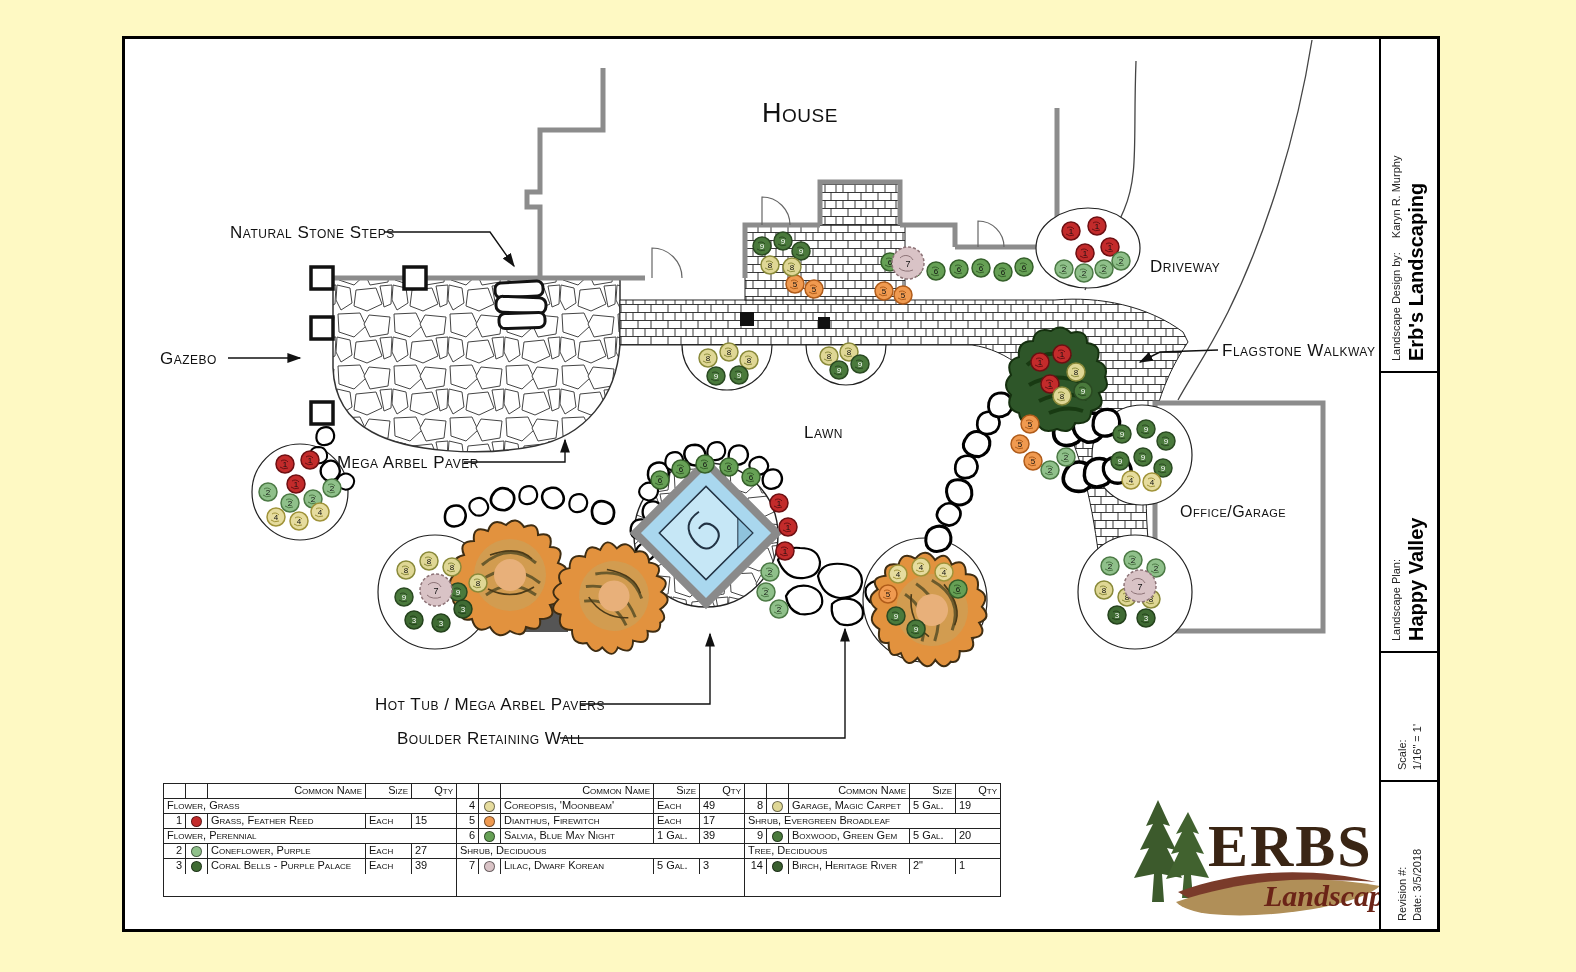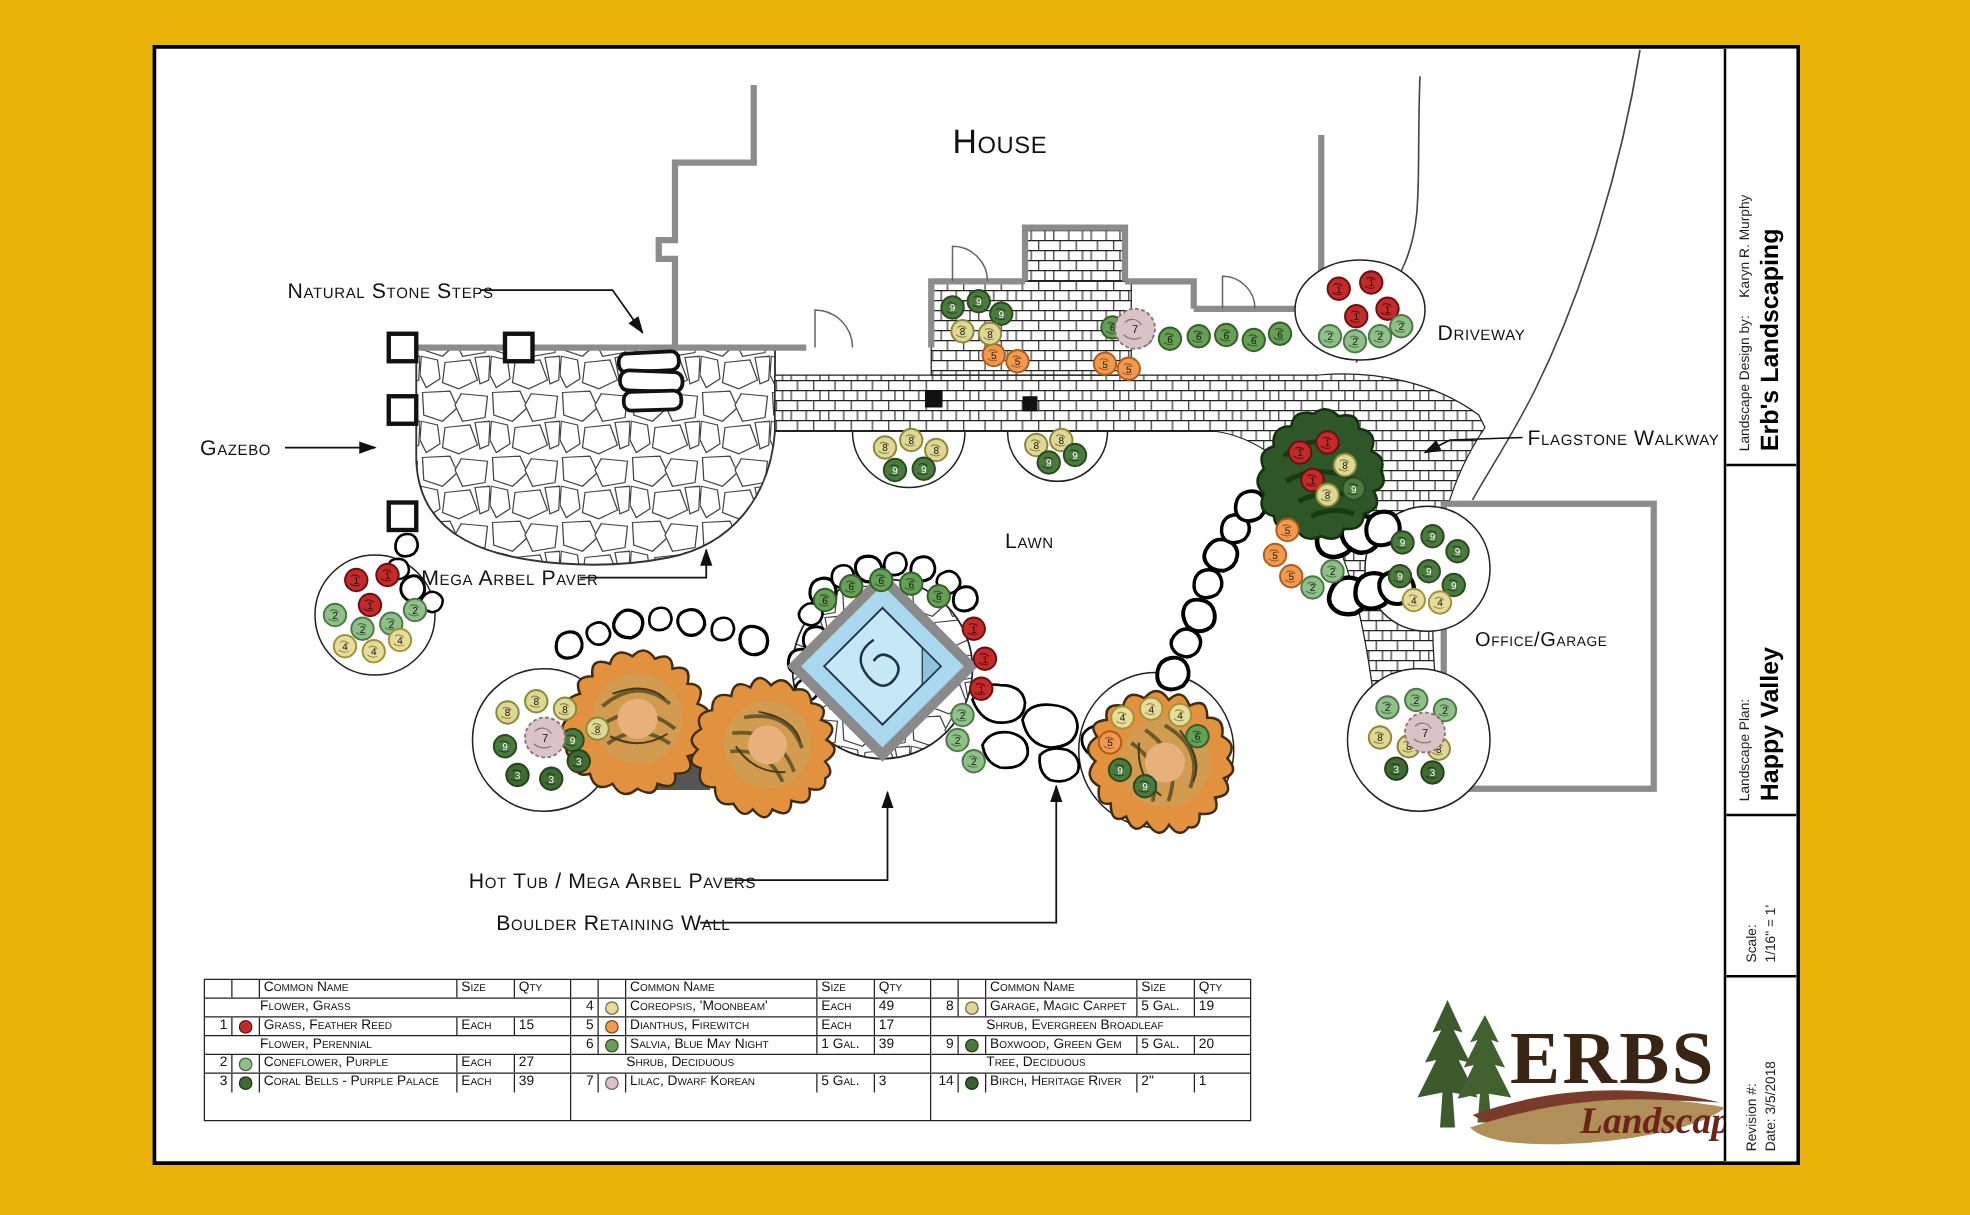--- a/index.html
+++ b/index.html
@@ -1,16 +1,16 @@
 <!DOCTYPE html>
 <html><head>
 <meta charset="utf-8">
 <style>
   html,body{margin:0;padding:0;background:#fff;}
-  .page{position:relative;width:1576px;height:972px;background:#eab308;overflow:hidden;
+  .page{position:relative;width:1576px;height:972px;background:#fef9c3;overflow:hidden;
         font-family:"Liberation Sans",sans-serif;color:#111;}
   .sheet{position:absolute;left:122px;top:36px;width:1318px;height:896px;
          border:3px solid #000;box-sizing:border-box;background:#fff;}
   .plan-svg{position:absolute;left:0;top:0;}
 
   
   .cadtxt{font-family:"Liberation Sans",sans-serif;font-variant:small-caps;fill:#111;letter-spacing:.5px;}
 
   
   .tblock{position:absolute;top:0;right:0;bottom:0;width:56px;border-left:2px solid #000;
@@ -37,22 +37,22 @@
   .lg-secA{width:292px;} .lg-secB{width:287px;} .lg-secC{flex:1;}
   .lg-row{display:flex;height:15px;box-sizing:border-box;border-bottom:1px solid #222;
           font-variant:small-caps;font-size:11px;line-height:13px;}
   .lg-row:last-child{border-bottom:none;}
   .lg-cell{box-sizing:border-box;border-right:1px solid #222;padding:0 3px;overflow:hidden;white-space:nowrap;}
   .lg-num{width:22px;text-align:right;}
   .lg-sym{width:22px;display:flex;align-items:center;justify-content:center;padding:0;}
   .lg-name{flex:1;}
   .lg-size{width:46px;}
   .lg-qty{width:44px;border-right:none;}
-  .lg-cat{flex:1;padding:0 3px;white-space:nowrap;overflow:hidden;margin-left:41px;}
-  .lg-head{text-align:left;}
+  .lg-cat{flex:1;padding:0 3px;white-space:nowrap;overflow:hidden;}
+  .lg-head{text-align:right;}
   .sw{display:inline-block;width:11px;height:11px;border-radius:50%;border:1.5px solid rgba(0,0,0,.5);box-sizing:border-box;}
   .sw1{background:#c32b2b}.sw2{background:#8fc08a}.sw3{background:#3f6b33}.sw4{background:#e6dc9e}
   .sw5{background:#f09a50}.sw6{background:#66a055}.sw7{background:#d9c3c6}.sw8{background:#dfd795}
   .sw9{background:#4a7a3c}.sw10{background:#3a5f30}
 
   
   .logo{position:absolute;left:1118px;top:786px;width:272px;height:142px;z-index:5;}
 </style>
 </head>
 <body>

